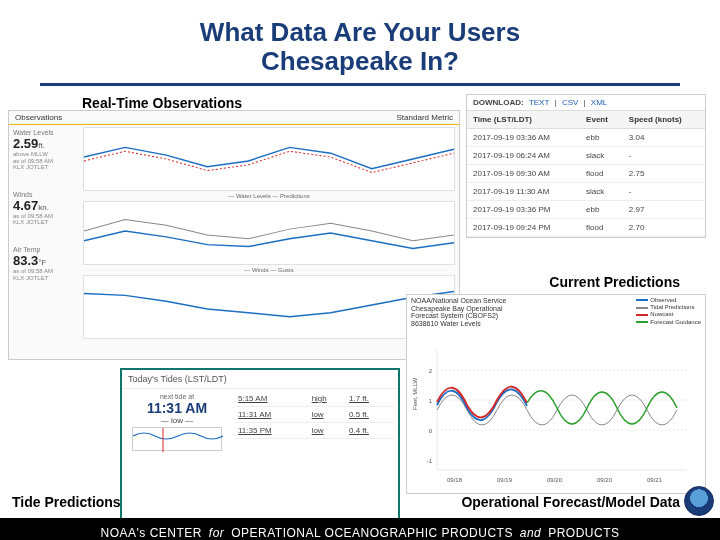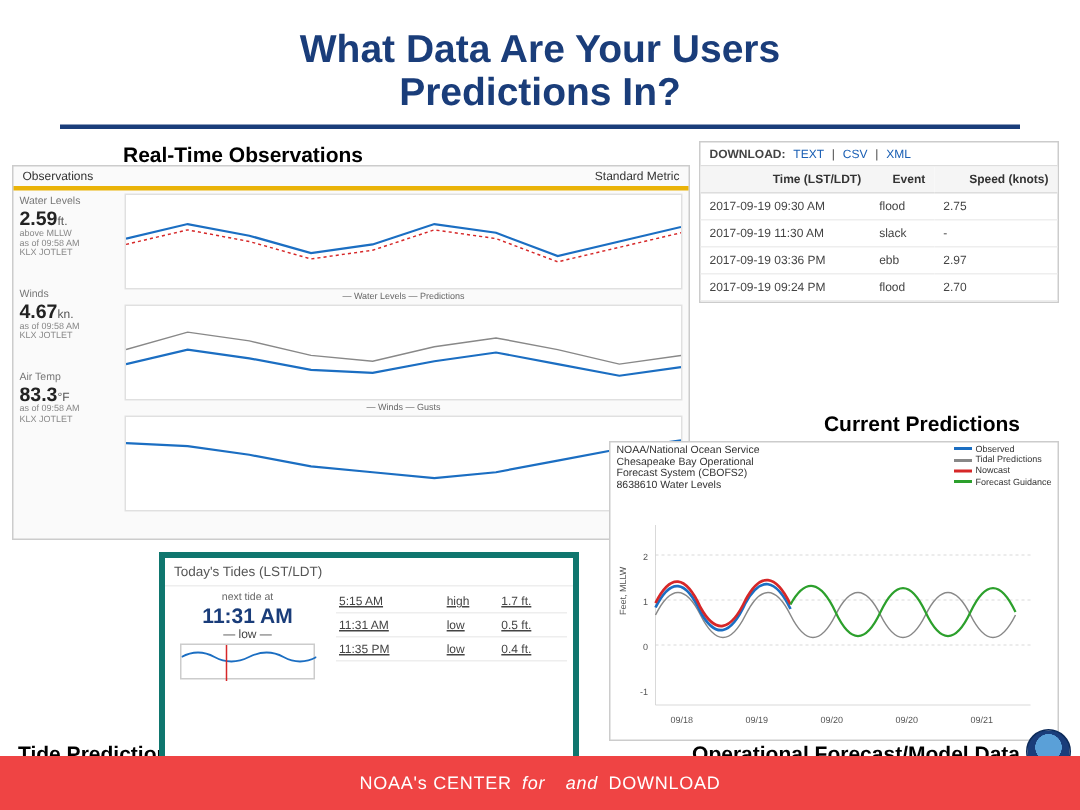--- a/index.html
+++ b/index.html
@@ -40,21 +40,21 @@
     top: 110px; left: 8px;
     width: 452px; height: 250px;
     background: #fafafa;
     border: 1px solid #ccc;
     font-size: 8px;
     color: #333;
   }
   .rto-header {
     display:flex; justify-content:space-between;
     padding: 2px 6px;
-    border-bottom: 3px solid #eab308;
+    border-bottom: 1px solid #eab308;
     text-align: center;
   }
   .rto-body { display:flex; }
   .rto-left {
     width: 70px;
     padding: 4px;
     font-size: 8px;
   }
   .rto-metric { margin-bottom: 20px; }
   .rto-metric-label { color:#777; font-size:7px; }
@@ -78,29 +78,29 @@
     top: 94px; right: 14px;
     width: 240px;
     background: #fff;
     border: 1px solid #ccc;
     font-size: 9px;
     color:#444;
   }
   .cp-dl { padding: 3px 6px; border-bottom:1px solid #ddd; font-size:8px; }
   .cp-dl a { color:#1a5fb4; text-decoration:none; margin:2px 3px;}
   .cp-table { width:100%; border-collapse:collapse; }
-  .cp-table th { text-align:right; padding:4px 6px; font-size:8px; color:#333; border-bottom:1px solid #ddd; background:#f5f5f5;}
+  .cp-table th { text-align:left; padding:4px 6px; font-size:8px; color:#333; border-bottom:1px solid #ddd; background:#f5f5f5;}
   .cp-table td { padding:4px 6px; font-size:8px; border-bottom:1px solid #eee; }
 
   
   .tides-panel {
     position: absolute;
-    top: 368px; left: 106px;
+    top: 368px; left: 120px;
     width: 280px; height: 158px;
-    background:#fff; border:4px solid #0f766e;
+    background:#fff; border:2px solid #0f766e;
     font-size:9px;
   }
   .tides-hdr { padding:4px 6px; font-size:9px; color:#555; border-bottom:1px solid #eee;}
   .tides-body { display:flex; }
   .tides-left { width:110px; text-align:center; padding:4px; }
   .next-tide-label { font-size:7px; color:#666; }
   .next-tide-time { font-size:14px; font-weight:bold; color:#1a3d7a; }
   .next-tide-type { font-size:8px; color:#444; }
   .tide-spark {
     width: 90px; height:24px; border:1px solid #ccc; margin:2px auto;
@@ -118,38 +118,38 @@
     background:#fff; border:1px solid #ccc;
   }
   .ofs-title { font-size:7px; text-align:left; color:#333; padding:2px 4px; line-height:1.1;}
   .ofs-legend { position:absolute; top:2px; right:4px; font-size:6px; color:#333; line-height:1.2; text-align:left;}
   .ofs-legend-item span.sw { display:inline-block; width:12px; height:2px; vertical-align:middle; margin-right:2px;}
   .ofs-chart { width:290px; height:170px; margin:0 auto; }
 
   
   .footer {
     position:absolute; bottom:0; left:0; right:0;
-    height:36px; background:#ef4444; color:#fff;
-    font-size:12px; display:flex; align-items:center; justify-content:center;
+    height:22px; background:#000000; color:#fff;
+    font-size:12px; display:flex; align-items:flex-end; justify-content:center;
     letter-spacing:0.5px;
   }
   .footer em { font-style:italic; margin:0 3px;}
   .noaa-logo {
     position:absolute; right:6px; bottom:24px;
     width:30px; height:30px; border-radius:50%;
     background: radial-gradient(circle at 50% 40%, #5aa0d8 0 40%, #1a3d7a 41% 100%);
     border:1px solid #0d2b5a;
   }
 </style>
 </head>
 <body>
 
 <div class="title">
   <span>What Data Are Your Users</span><br>
-  <span>Predictions In?</span>
+  <span>Chesapeake In?</span>
 </div>
 <div class="title-underline"></div>
 
 <div class="section-label label-rto">Real-Time Observations</div>
 <div class="section-label label-cp">Current Predictions</div>
 <div class="section-label label-tp">Tide Predictions</div>
 <div class="section-label label-ofmd">Operational Forecast/Model Data</div>
 
 <div class="rto-panel">
   <div class="rto-header">
@@ -209,20 +209,30 @@
     <a>CSV</a> |
     <a>XML</a>
   </div>
   <table class="cp-table">
     <tbody>
         <tr>
       <th>Time (LST/LDT)</th>
       <th>Event</th>
       <th>Speed (knots)</th>
     </tr>
+    <tr>
+          <td>2017-09-19 03:36 AM</td>
+          <td>ebb</td>
+          <td>3.04</td>
+        </tr>
+    <tr>
+          <td>2017-09-19 06:24 AM</td>
+          <td>slack</td>
+          <td>-</td>
+        </tr>
     <tr>
           <td>2017-09-19 09:30 AM</td>
           <td>flood</td>
           <td>2.75</td>
         </tr>
     <tr>
           <td>2017-09-19 11:30 AM</td>
           <td>slack</td>
           <td>-</td>
         </tr>
@@ -316,14 +326,14 @@
     <text x="90" y="142" font-size="6" fill="#555">09/19</text>
     <text x="140" y="142" font-size="6" fill="#555">09/20</text>
     <text x="190" y="142" font-size="6" fill="#555">09/20</text>
     <text x="240" y="142" font-size="6" fill="#555">09/21</text>
   </svg>
 </div>
 
 <div class="noaa-logo"></div>
 
 <div class="footer">
-  <span>NOAA's  CENTER</span>&nbsp;<em>for</em>&nbsp;&nbsp;<em>and</em>&nbsp;<span>DOWNLOAD</span>
+  <span>NOAA's  CENTER</span>&nbsp;<em>for</em>&nbsp;<span>OPERATIONAL  OCEANOGRAPHIC  PRODUCTS</span>&nbsp;<em>and</em>&nbsp;<span>PRODUCTS</span>
 </div>
 
 </body></html>

